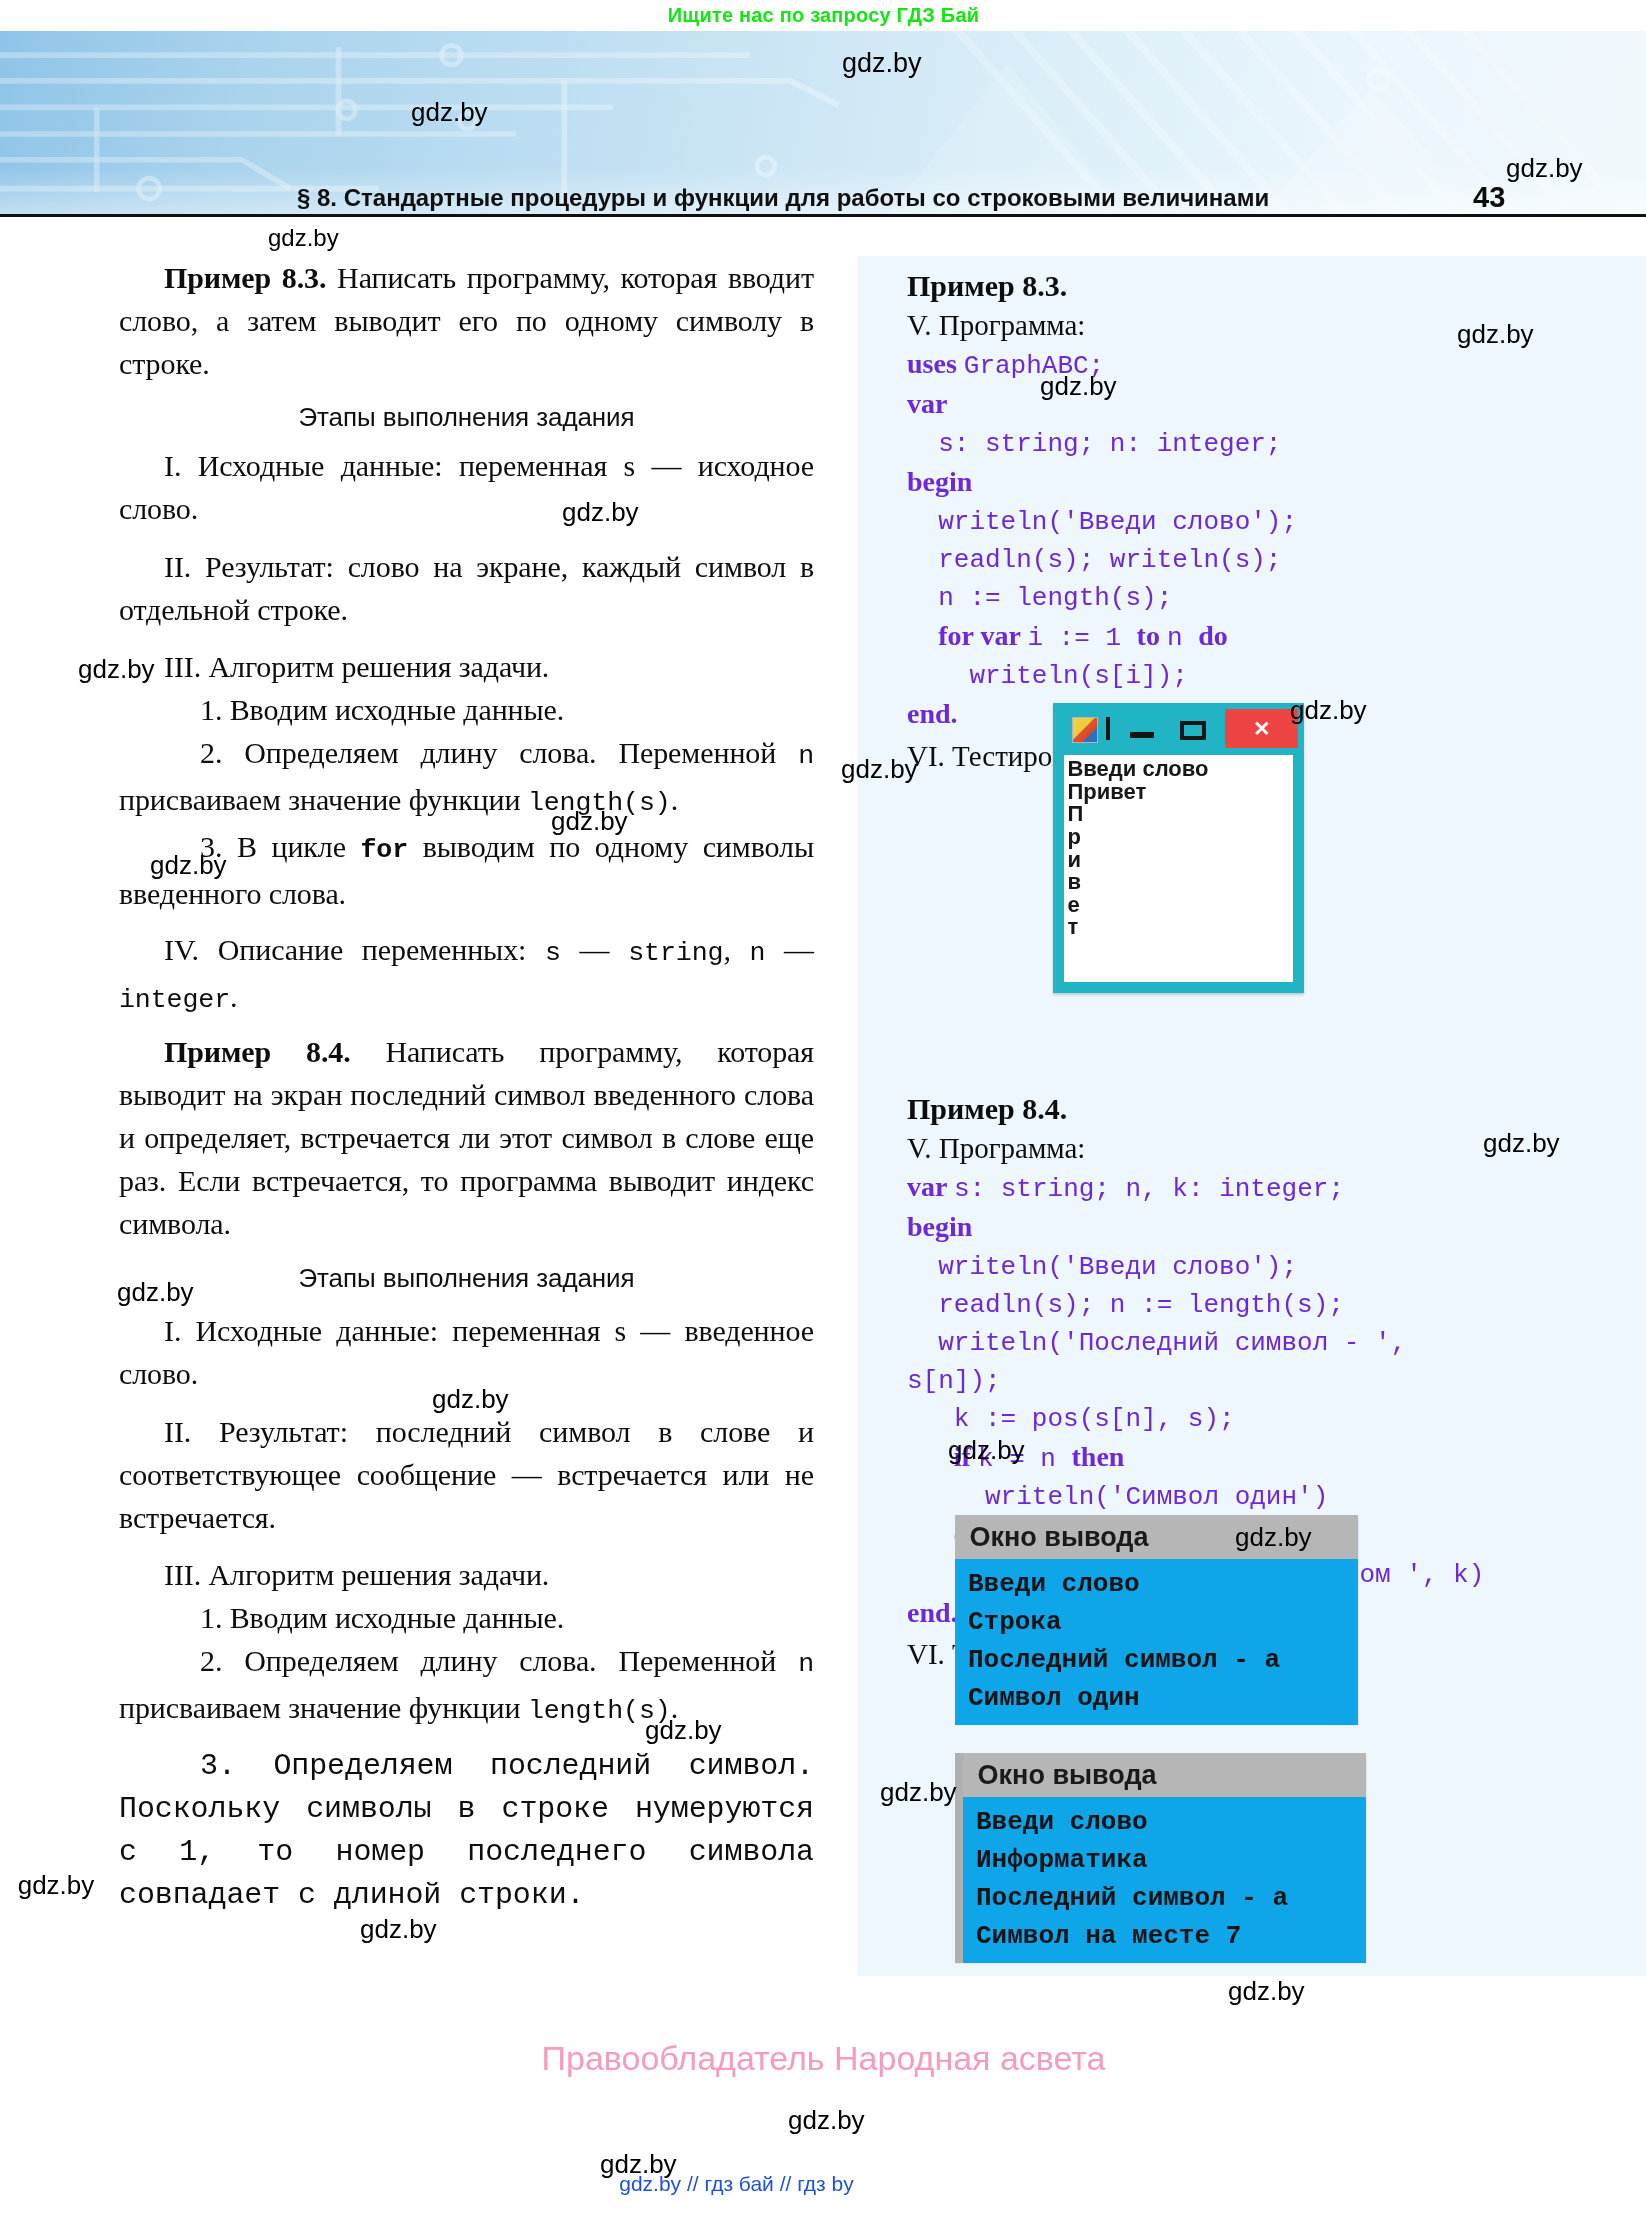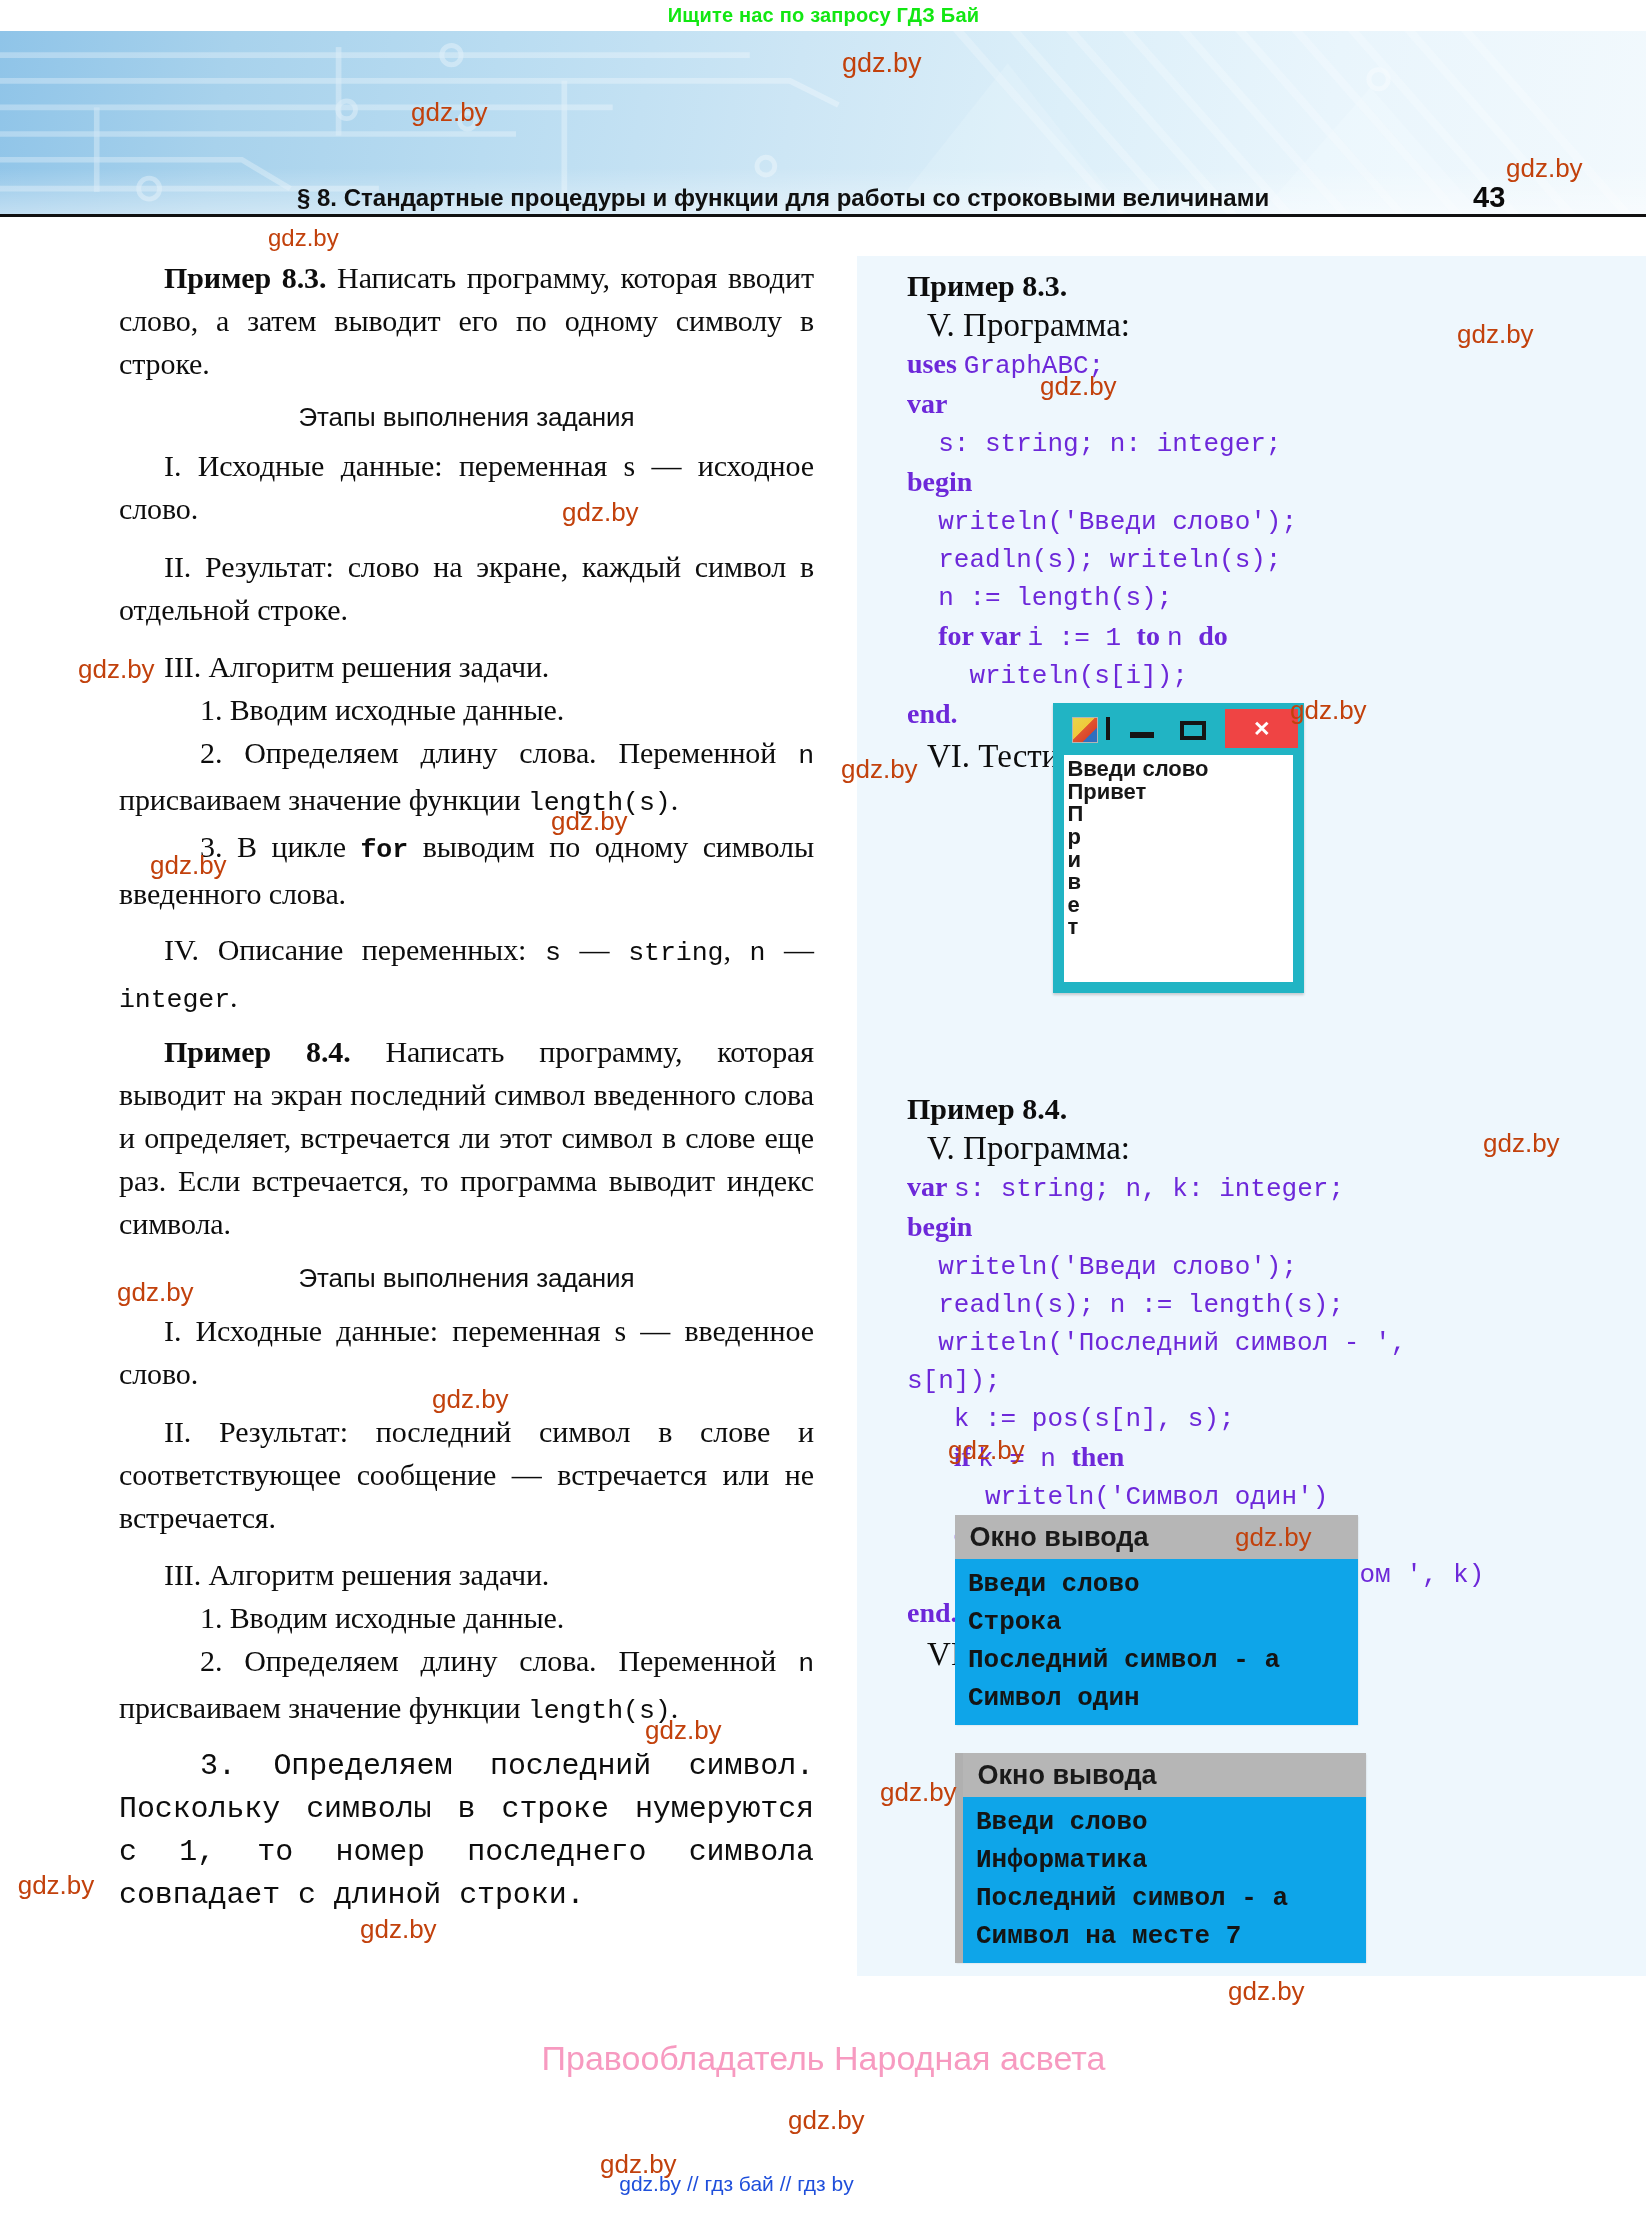--- a/index.html
+++ b/index.html
@@ -78,23 +78,22 @@
   }
   
   .right-inner{
     position:absolute;left:907px;top:266px;width:725px;
   }
   .r-title{
     font-family:"Liberation Serif",serif;font-size:30px;font-weight:700;color:#0d0d0d;
     line-height:40px;
   }
   .r-line{
-    font-family:"Liberation Serif",serif;font-size:33px;color:#0d0d0d;line-height:39px;
+    font-family:"Liberation Serif",serif;font-size:29px;color:#0d0d0d;line-height:39px;
     white-space:pre;
-    margin-left:20px;
   }
   .code{
     font-family:"Liberation Mono",monospace;font-size:26px;color:#6d28d9;
     line-height:38px;white-space:pre;
   }
   .kw{font-family:"Liberation Serif",serif;font-weight:700;font-size:28px;}
   
   .prog-window{
     position:absolute;left:1053px;top:703px;width:251px;height:290px;
     background:#21b4c4;
@@ -146,21 +145,21 @@
     font-family:"Liberation Sans",sans-serif;font-size:34px;color:#f79ac0;
   }
   .bottom-links{
     position:absolute;left:0;top:2172px;width:1473px;text-align:center;
     font-family:"Liberation Sans",sans-serif;font-size:21px;color:#1f4fdb;
   }
   
   .wm{
     position:absolute;
     font-family:"Liberation Sans",sans-serif;
-    color:#c2410c;white-space:nowrap;pointer-events:none;
+    color:#000000;white-space:nowrap;pointer-events:none;
   }
 </style>
 </head>
 <body>
 
 <div class="promo-strip">
   <div class="promo-text">Ищите нас по запросу ГДЗ Бай</div>
 </div>
 
 <div class="header-banner">

